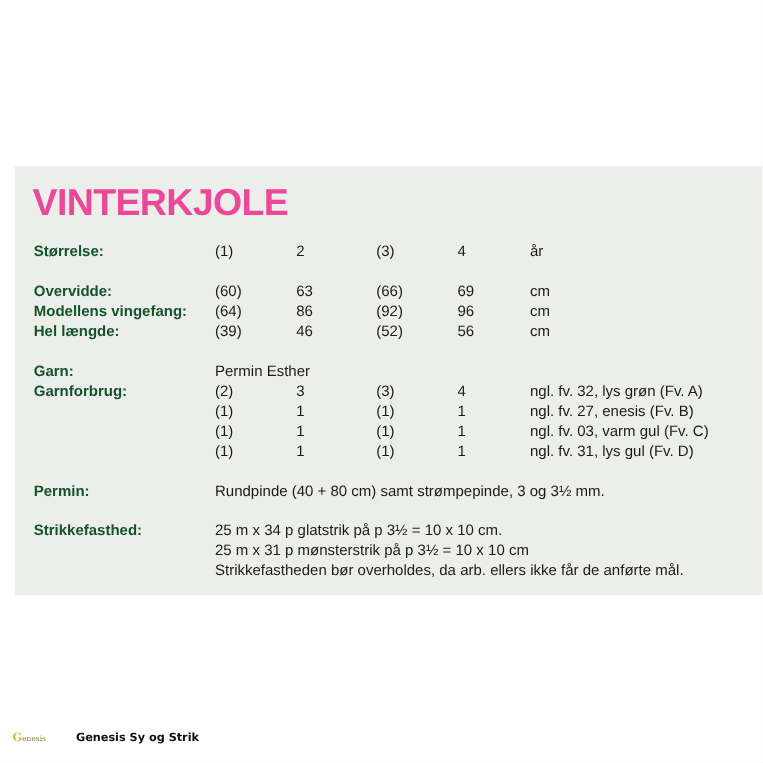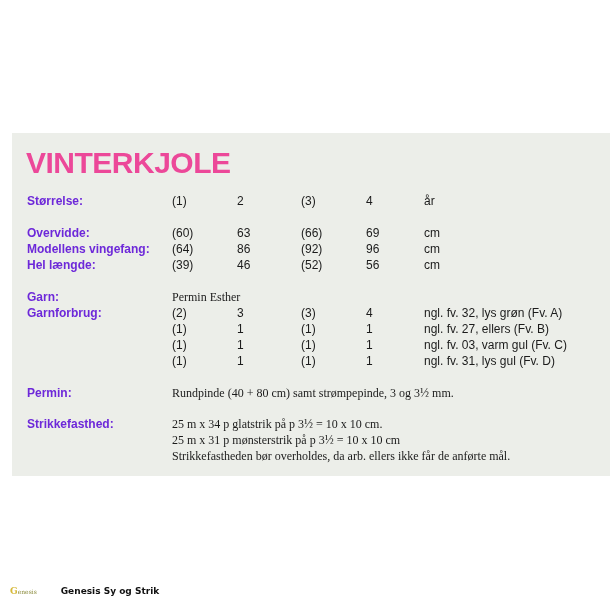--- a/index.html
+++ b/index.html
@@ -39,28 +39,28 @@
       left: 0;
       height: 16px;
       font-size: 12px;
       line-height: 16px;
       white-space: nowrap;
     }
     .label {
       position: absolute;
       left: 27px;
       font-weight: bold;
-      color: #6d28d9;
+      color: #14532d;
     }
     .c1 { position: absolute; left: 172px; }
     .c2 { position: absolute; left: 237px; }
     .c3 { position: absolute; left: 301px; }
     .c4 { position: absolute; left: 366px; }
     .c5 { position: absolute; left: 424px; }
-    .wide { position: absolute; left: 172px; font-family: Liberation Serif, serif; }
+    .wide { position: absolute; left: 172px; }
     .footer {
       position: absolute;
       left: 10px;
       top: 584px;
       height: 14px;
       display: flex;
       align-items: center;
       gap: 8px;
     }
     .logo {
@@ -135,21 +135,21 @@
   <span class="c2">3</span>
   <span class="c3">(3)</span>
   <span class="c4">4</span>
   <span class="c5">ngl. fv. 32, lys grøn (Fv. A)</span>
 </div>
 <div class="row" style="top:321px;">
   <span class="c1">(1)</span>
   <span class="c2">1</span>
   <span class="c3">(1)</span>
   <span class="c4">1</span>
-  <span class="c5">ngl. fv. 27, ellers (Fv. B)</span>
+  <span class="c5">ngl. fv. 27, enesis (Fv. B)</span>
 </div>
 <div class="row" style="top:337px;">
   <span class="c1">(1)</span>
   <span class="c2">1</span>
   <span class="c3">(1)</span>
   <span class="c4">1</span>
   <span class="c5">ngl. fv. 03, varm gul (Fv. C)</span>
 </div>
 <div class="row" style="top:353px;">
   <span class="c1">(1)</span>

